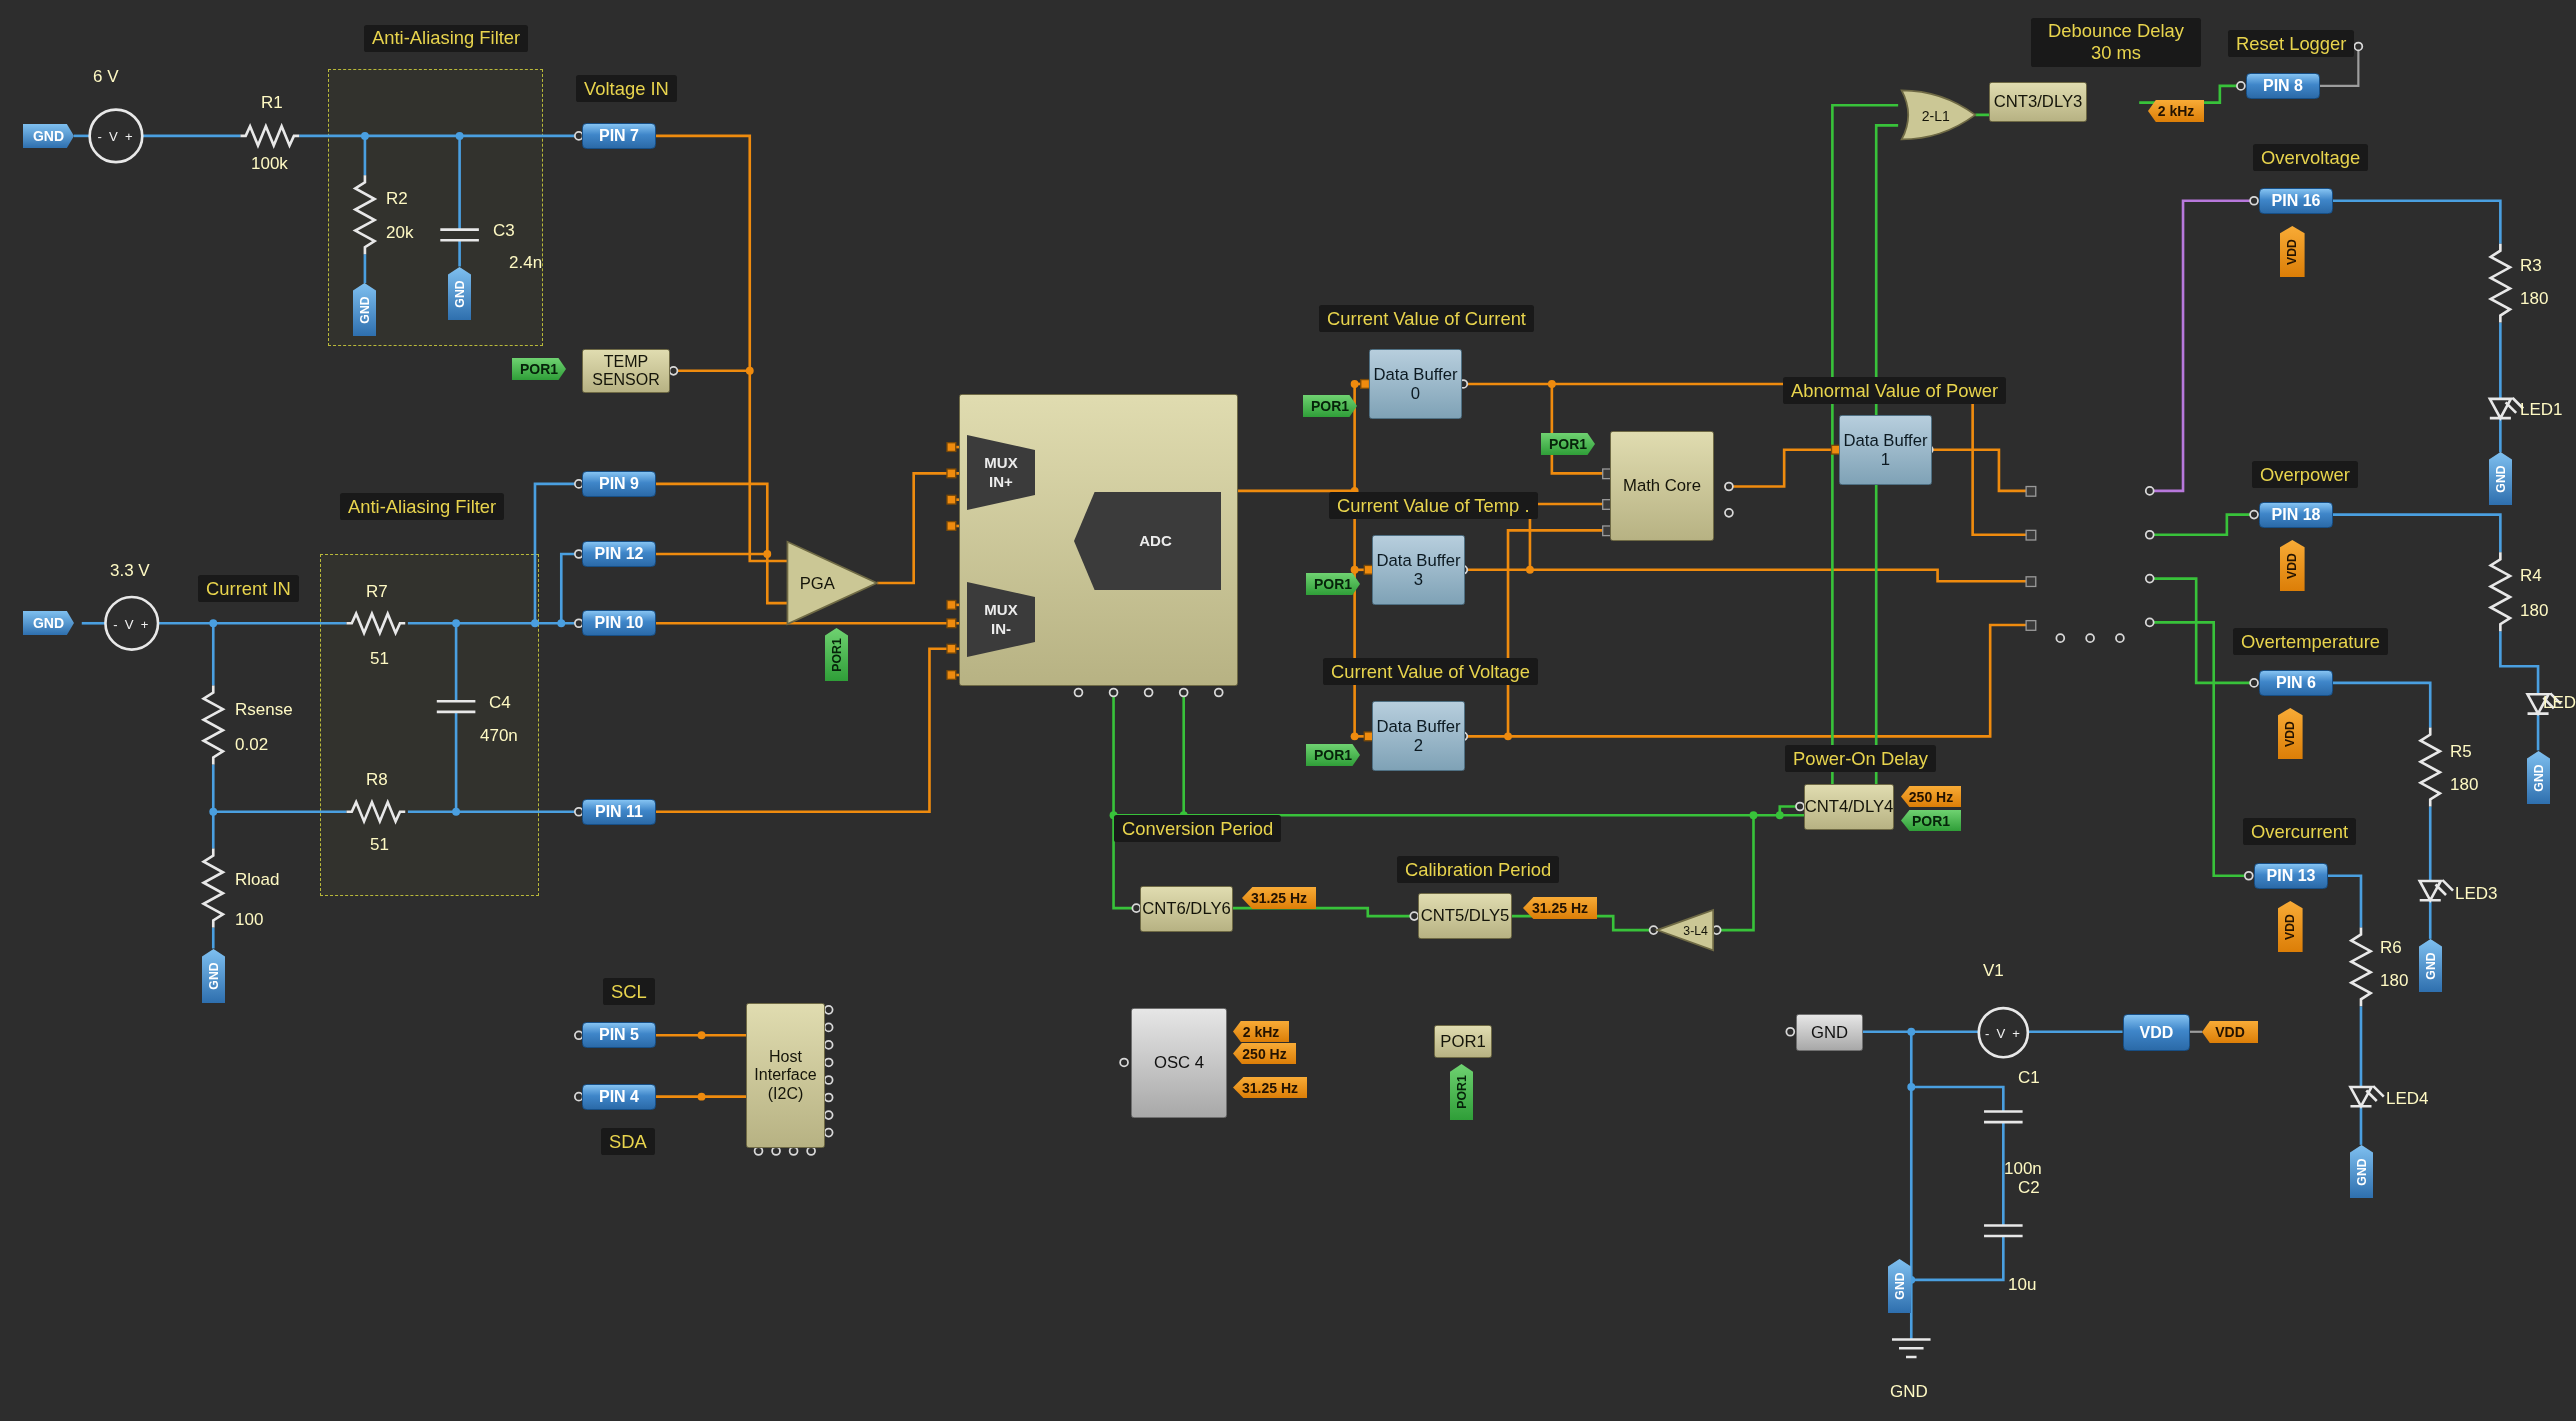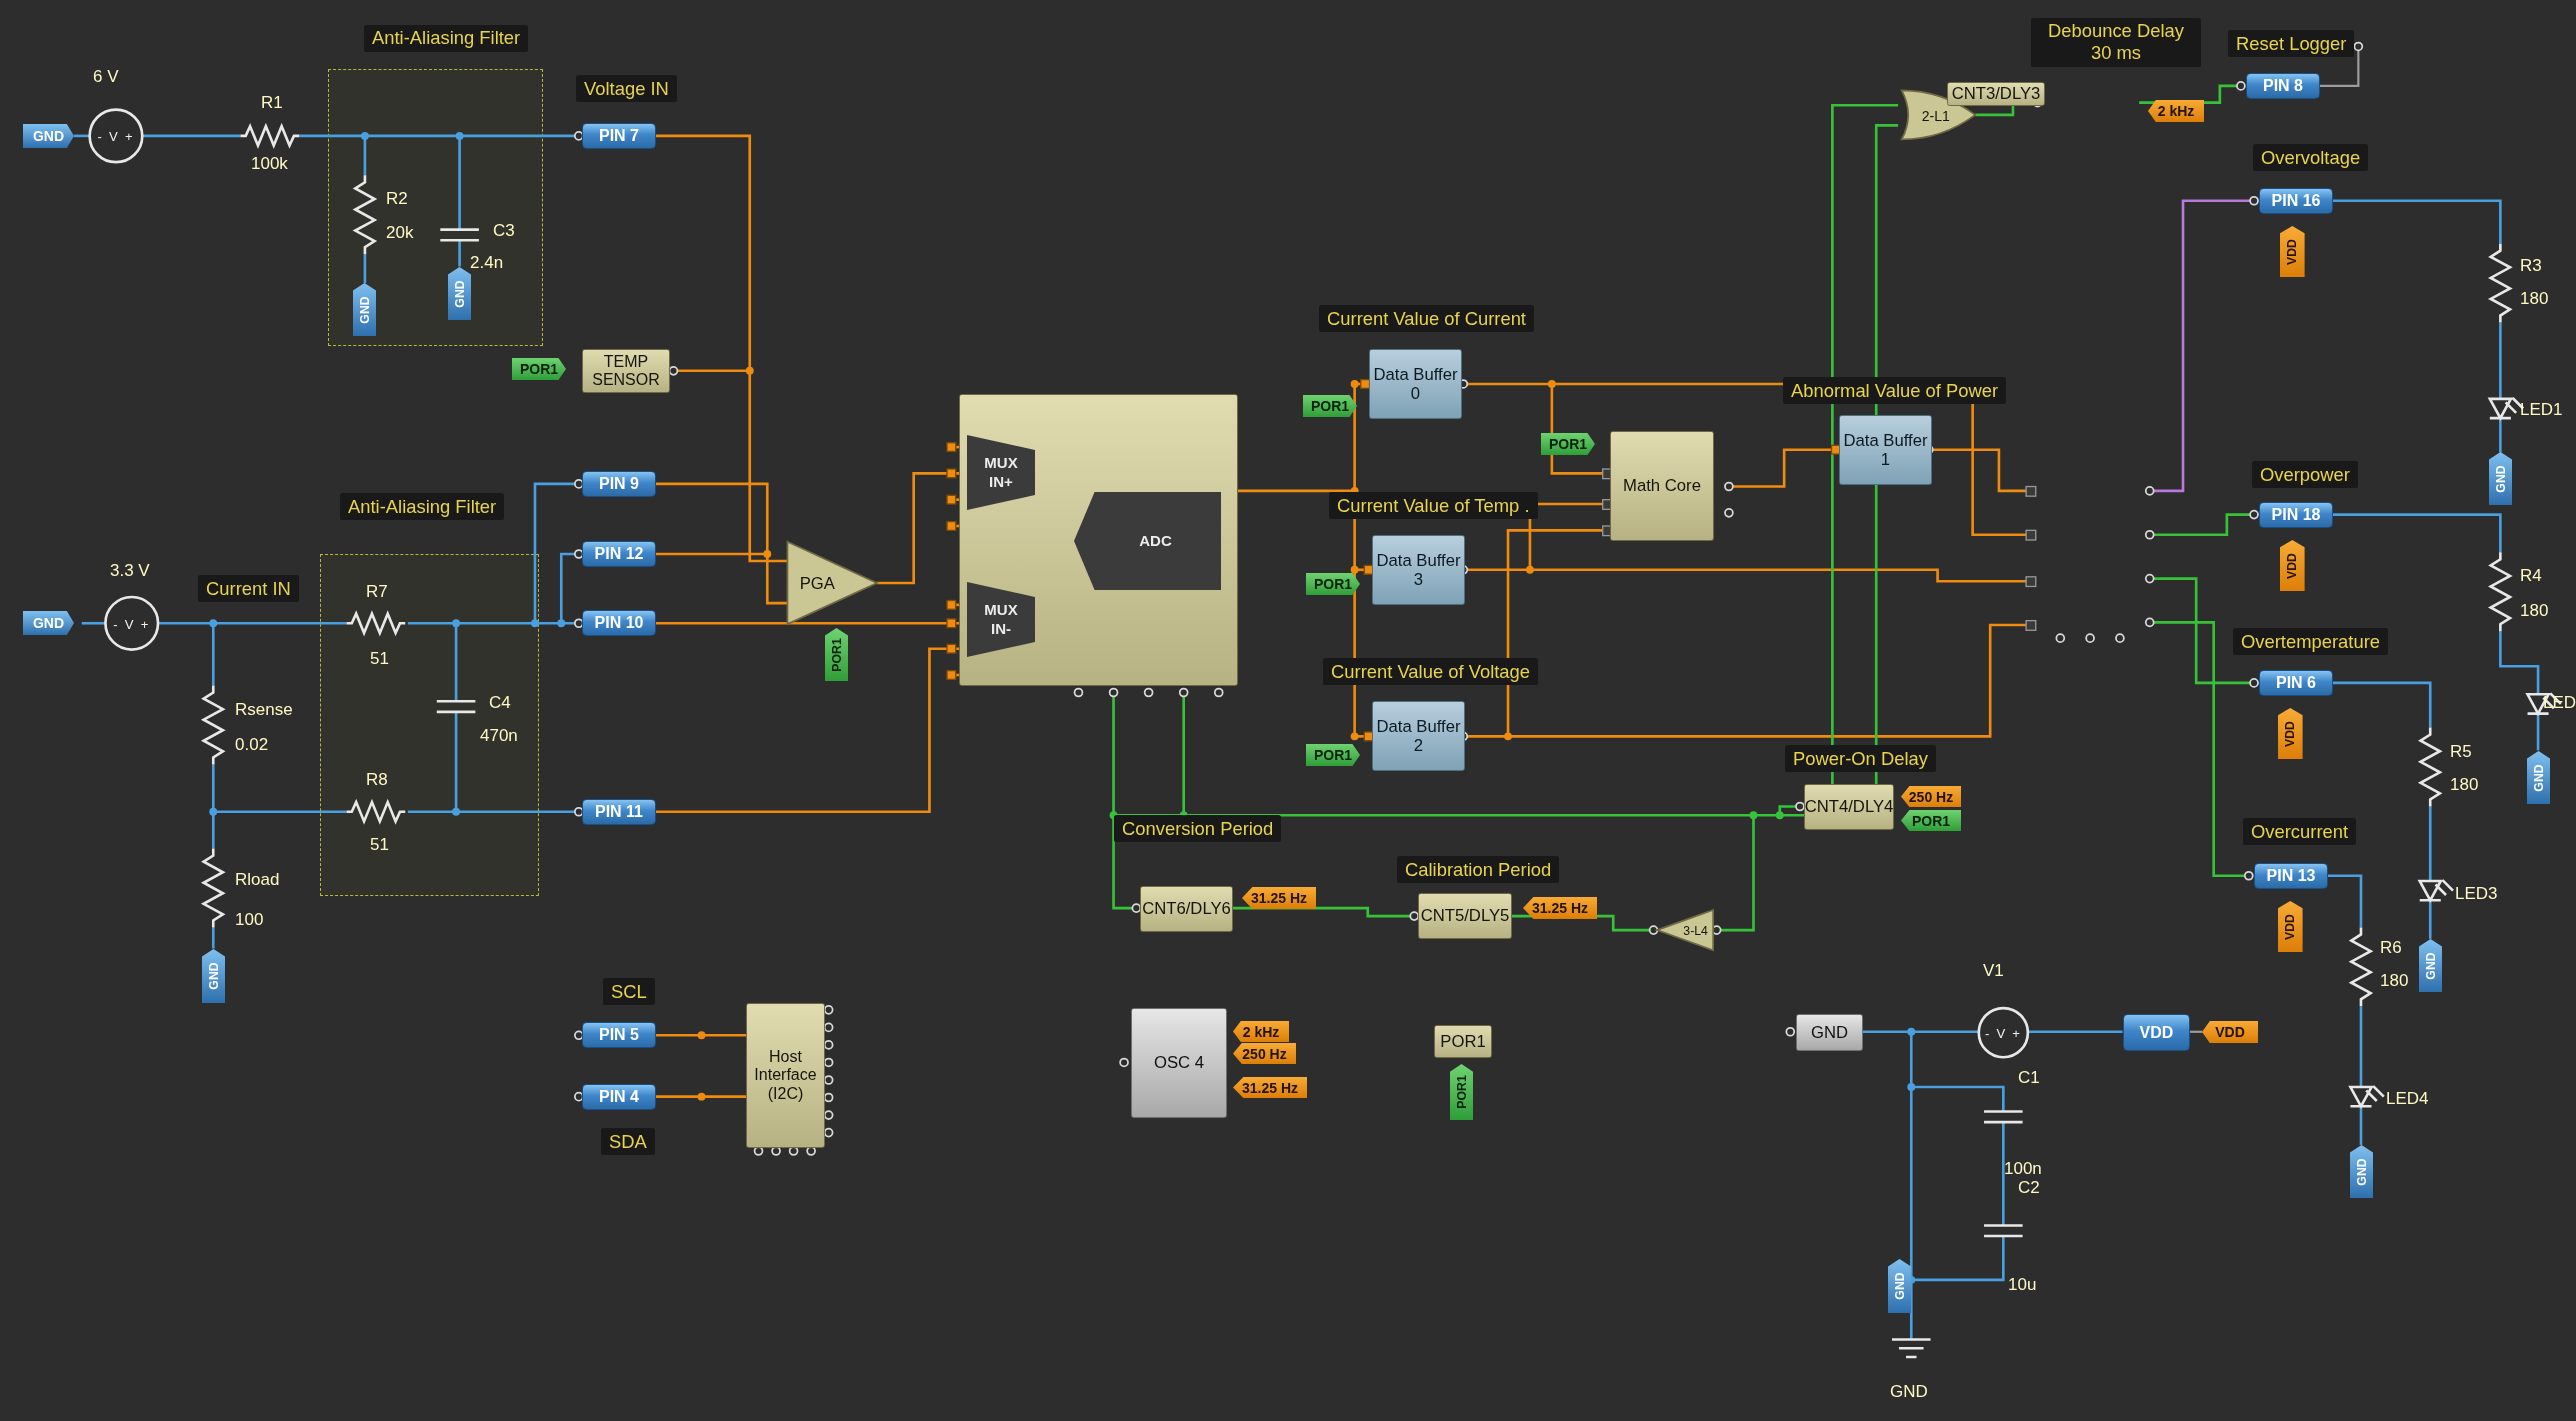--- a/index.html
+++ b/index.html
@@ -339,21 +339,21 @@
   </div>
   <div class="comp darkshape" style="left:967px;top:582px;width:68px;height:75px;clip-path:polygon(0 0,100% 20%,100% 80%,0 100%)">
     <span>MUX</span>
       <span>IN-</span>
   </div>
   <div class="comp darkshape" style="left:1074px;top:492px;width:147px;height:98px;clip-path:polygon(14% 0,100% 0,100% 100%,14% 100%,0 50%)">
     <span style="padding-left:16px">ADC</span>
   </div>
 
   <div class="comp blk" style="left:582px;top:349px;width:88px;height:44px;font-size:16px">TEMP SENSOR</div>
-  <div class="comp blk" style="left:1947px;top:82px;width:98px;height:24px">CNT3/DLY3</div>
+  <div class="comp blk" style="left:1989px;top:82px;width:98px;height:40px">CNT3/DLY3</div>
   <div class="comp blk" style="left:1140px;top:886px;width:93px;height:46px">CNT6/DLY6</div>
   <div class="comp blk" style="left:1418px;top:893px;width:94px;height:46px">CNT5/DLY5</div>
   <div class="comp blk" style="left:1804px;top:784px;width:90px;height:46px">CNT4/DLY4</div>
   <div class="comp blk" style="left:746px;top:1003px;width:79px;height:145px;font-size:16px">Host Interface (I2C)</div>
   <div class="comp blk" style="left:1610px;top:431px;width:104px;height:110px">Math Core</div>
   <div class="comp blk" style="left:1434px;top:1025px;width:58px;height:33px">POR1</div>
 
   <div class="comp dbuf" style="left:1369px;top:349px;width:93px;height:70px">Data Buffer 0</div>
   <div class="comp dbuf" style="left:1372px;top:535px;width:93px;height:70px">Data Buffer 3</div>
   <div class="comp dbuf" style="left:1372px;top:701px;width:93px;height:70px">Data Buffer 2</div>
@@ -459,21 +459,21 @@
   <div class="ylabel" style="left:601px;top:1128px">SDA</div>
 
   <div class="wlabel" style="left:93px;top:67px">6 V</div>
   <div class="wlabel" style="left:110px;top:561px">3.3 V</div>
   <div class="wlabel" style="left:1983px;top:961px">V1</div>
   <div class="wlabel" style="left:261px;top:93px">R1</div>
   <div class="wlabel" style="left:251px;top:154px">100k</div>
   <div class="wlabel" style="left:386px;top:189px">R2</div>
   <div class="wlabel" style="left:386px;top:223px">20k</div>
   <div class="wlabel" style="left:493px;top:221px">C3</div>
-  <div class="wlabel" style="left:470px;top:253px">2.4n</div>
+  <div class="wlabel" style="left:509px;top:253px">2.4n</div>
   <div class="wlabel" style="left:366px;top:582px">R7</div>
   <div class="wlabel" style="left:370px;top:649px">51</div>
   <div class="wlabel" style="left:489px;top:693px">C4</div>
   <div class="wlabel" style="left:480px;top:726px">470n</div>
   <div class="wlabel" style="left:366px;top:770px">R8</div>
   <div class="wlabel" style="left:370px;top:835px">51</div>
   <div class="wlabel" style="left:235px;top:700px">Rsense</div>
   <div class="wlabel" style="left:235px;top:735px">0.02</div>
   <div class="wlabel" style="left:235px;top:870px">Rload</div>
   <div class="wlabel" style="left:235px;top:910px">100</div>

